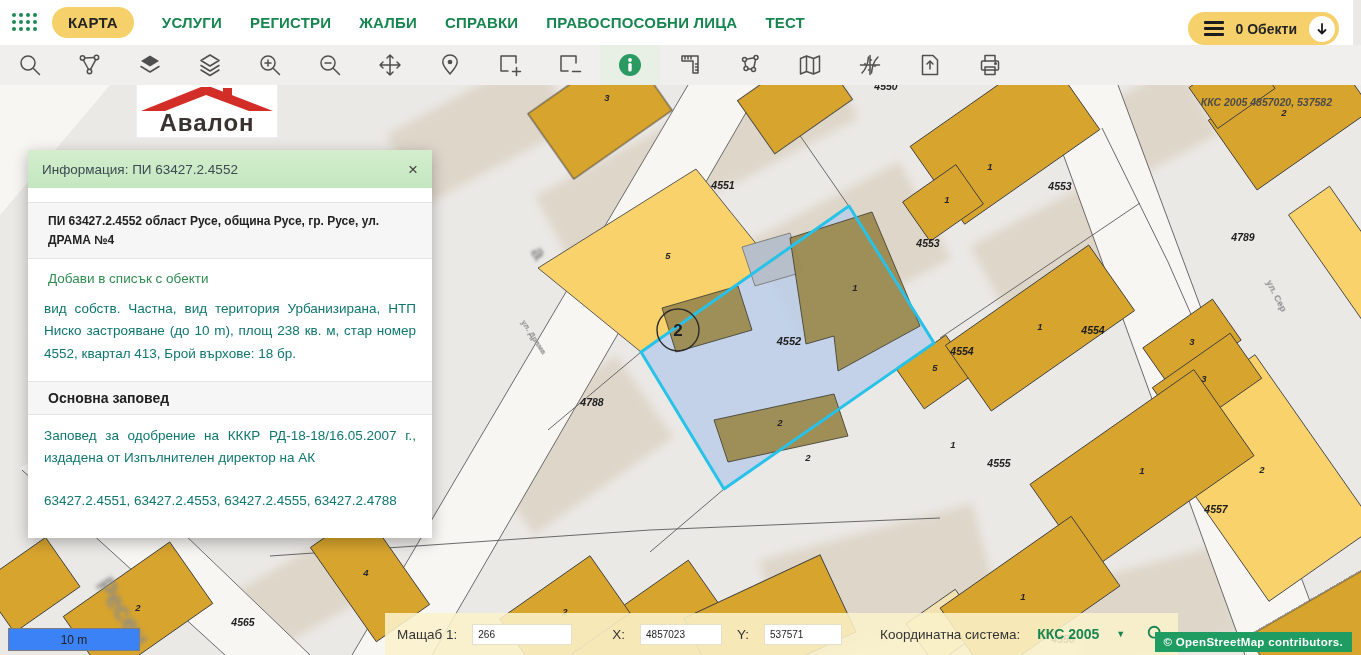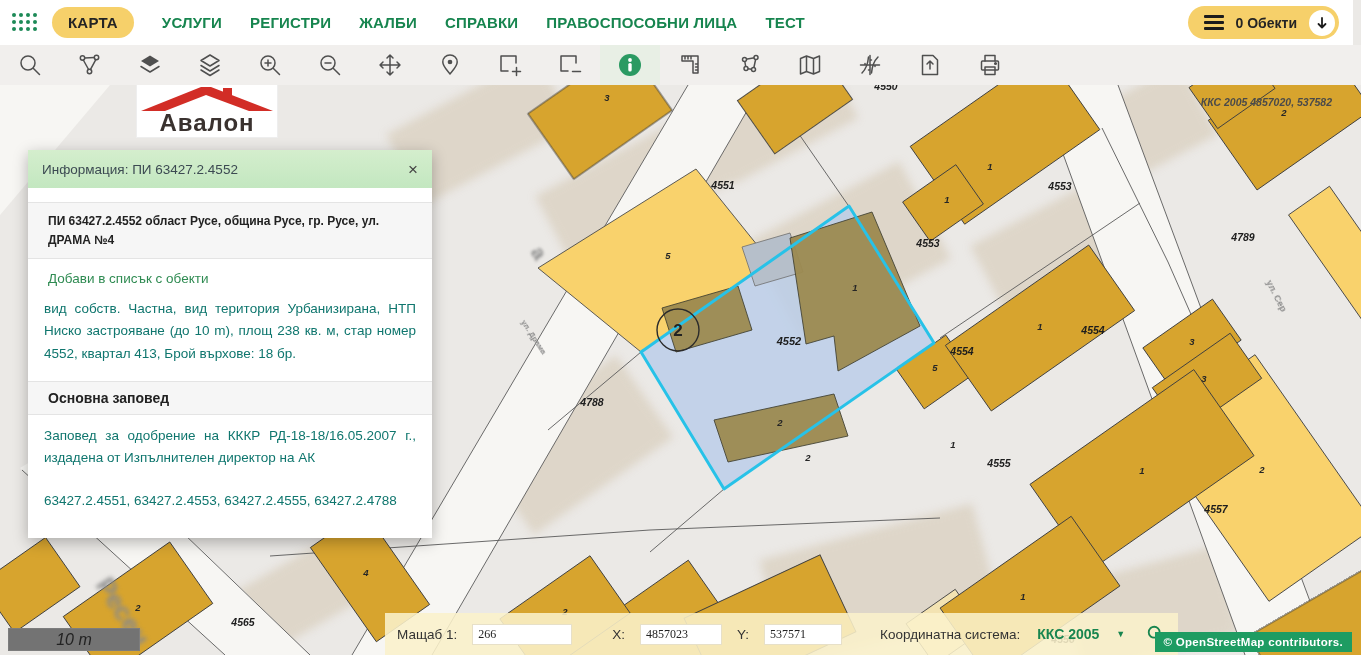--- a/index.html
+++ b/index.html
@@ -8,21 +8,21 @@
 
   
   .topnav{position:absolute;left:0;top:0;width:1353px;height:45px;background:#ffffff;
           display:flex;align-items:center;z-index:30;border-bottom:1px solid #eceae8;}
   .appgrid{margin-left:12px;margin-right:14px;width:26px;height:20px;display:grid;
            grid-template-columns:repeat(4,1fr);grid-template-rows:repeat(3,1fr);gap:2px;cursor:pointer;}
   .appgrid i{width:4px;height:4px;border-radius:50%;background:#1d8a57;}
   .navitem{color:#17854f;font-weight:bold;font-size:15px;letter-spacing:.2px;margin:0 14px;
            text-transform:uppercase;cursor:pointer;white-space:nowrap;}
   .navitem.active{background:#f6d06a;color:#242424;padding:7px 16px;border-radius:17px;margin-left:0;}
-  .objpill{position:absolute;right:14px;top:6px;height:33px;background:#f6d06a;border-radius:17px;
+  .objpill{position:absolute;right:14px;top:12px;height:33px;background:#f6d06a;border-radius:17px;
            display:flex;align-items:center;padding:0 4px 0 16px;gap:12px;cursor:pointer;}
   .burger{width:20px;display:flex;flex-direction:column;gap:3px;}
   .burger i{height:3px;background:#1c1c1c;border-radius:1px;}
   .objlabel{font-weight:bold;font-size:14px;color:#242424;}
   .objcircle{width:26px;height:26px;border-radius:50%;background:#fff;display:flex;
              align-items:center;justify-content:center;}
 
   
   .toolbar{position:absolute;left:0;top:45px;width:1361px;height:40px;background:#f1efed;
            display:flex;align-items:center;z-index:30;}
@@ -52,27 +52,27 @@
   .pp-close{font-size:17px;color:#444;cursor:pointer;line-height:1;}
   .pp-body{padding:14px 0 16px 0;}
   .pp-heading{background:#f6f6f6;border-top:1px solid #e4e4e4;border-bottom:1px solid #e4e4e4;
               padding:9px 20px;font-weight:bold;font-size:12px;color:#222;line-height:1.55;}
   .pp-link{color:#2f8b52;font-size:13.5px;padding:12px 20px 2px 20px;cursor:pointer;}
   .pp-para{padding:10px 16px;font-size:13.5px;color:#0f766e;line-height:1.65;text-align:justify;}
   .pp-sect{background:#f6f6f6;border-top:1px solid #e4e4e4;border-bottom:1px solid #e4e4e4;
            padding:8px 20px;font-weight:bold;font-size:14px;color:#222;margin-top:6px;}
 
   
-  .scalebar{position:absolute;left:8px;bottom:4px;width:130px;height:21px;background:#737373;
+  .scalebar{position:absolute;left:8px;bottom:4px;width:130px;height:21px;background:#3b82f6;
             border:1px solid #7d7d7d;z-index:15;display:flex;align-items:center;justify-content:center;
-            font-size:16px;color:#222;font-style:italic;}
+            font-size:12px;color:#222;}
   .statusbar{position:absolute;left:385px;bottom:0;height:26px;z-index:15;display:flex;align-items:center;
              gap:15px;padding:8px 12px;background:rgba(250,241,203,.88);font-size:13.5px;color:#333;}
-  .statusbar input{height:19px;border:1px solid #e7e0c8;background:#fff;font-size:12px;color:#222;
-                   padding:0 5px;font-family:Liberation Serif, serif;}
+  .statusbar input{height:19px;border:1px solid #e7e0c8;background:#fff;font-size:10px;color:#222;
+                   padding:0 5px;font-family:Liberation Sans, sans-serif;}
   .in-scale{width:88px;} .in-x{width:70px;} .in-y{width:66px;}
   .crs{color:#17854f;font-weight:bold;font-size:14px;margin-left:2px;cursor:pointer;}
   .crs-arrow{color:#17854f;font-size:9px;cursor:pointer;margin:0 6px 0 2px;}
   .attribution{position:absolute;right:9px;bottom:3px;background:#1e9c62;color:#fff;font-weight:bold;
                font-size:11.5px;padding:4px 9px;z-index:15;letter-spacing:.3px;}
 </style>
 </head>
 <body>
 
 <div class="maparea">

